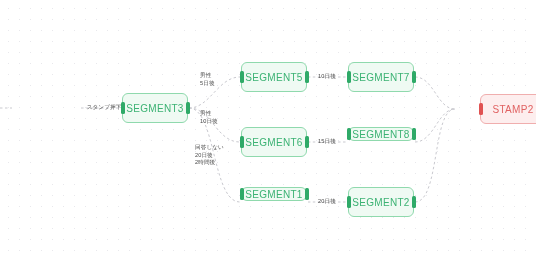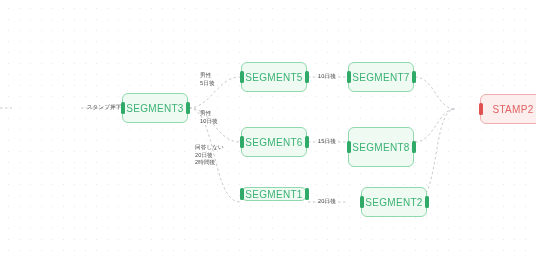--- a/index.html
+++ b/index.html
@@ -127,33 +127,33 @@
     <span>SEGMENT7</span>
     <span class="handle handle-right"></span>
   </div>
 
   <div class="node node-green" style="left:241px; top:127px; width:66px; height:30px;">
     <span class="handle handle-left"></span>
     <span>SEGMENT6</span>
     <span class="handle handle-right"></span>
   </div>
 
-  <div class="node node-green" style="left:348px; top:127px; width:66px; height:40px;">
+  <div class="node node-green" style="left:348px; top:127px; width:66px; height:14px;">
     <span class="handle handle-left"></span>
     <span>SEGMENT8</span>
     <span class="handle handle-right"></span>
   </div>
 
   <div class="node node-green" style="left:241px; top:187px; width:66px; height:14px;">
     <span class="handle handle-left"></span>
     <span>SEGMENT1</span>
     <span class="handle handle-right"></span>
   </div>
 
-  <div class="node node-green" style="left:348px; top:187px; width:66px; height:30px;margin-left:13px;">
+  <div class="node node-green" style="left:348px; top:187px; width:66px; height:30px;">
     <span class="handle handle-left"></span>
     <span>SEGMENT2</span>
     <span class="handle handle-right"></span>
   </div>
 
   <div class="node node-red" style="left:456px; top:94px; width:66px; height:30px;margin-left:24px;">
     <span class="handle handle-left"></span>
     <span>STAMP2</span>
     <span class="handle handle-right"></span>
   </div>

